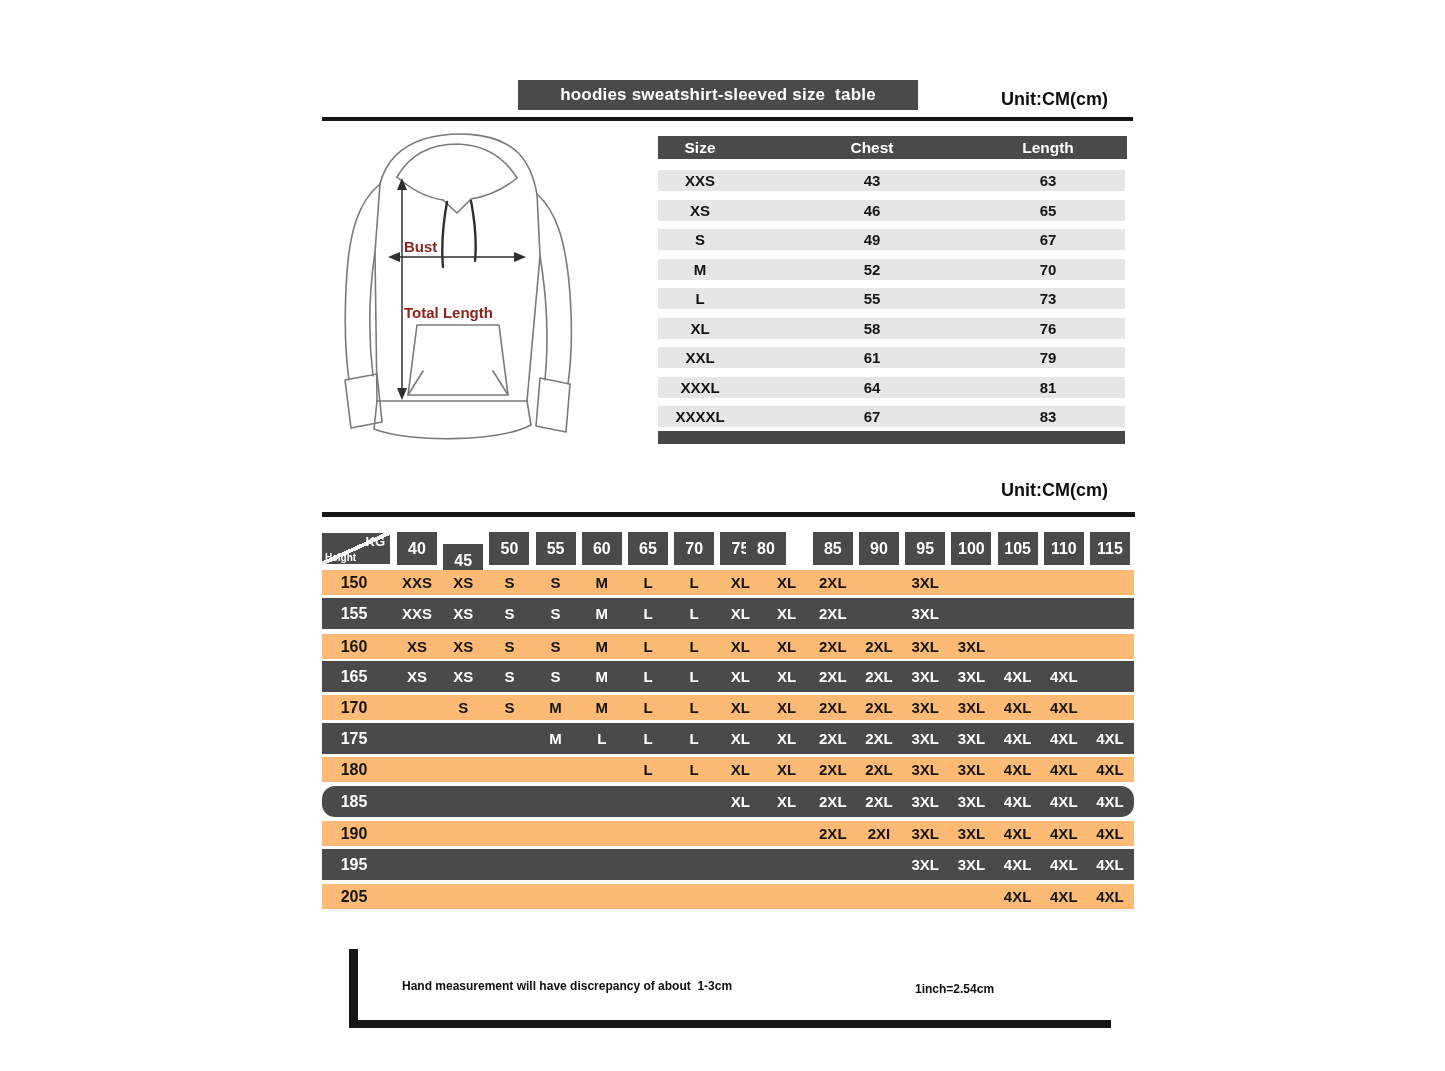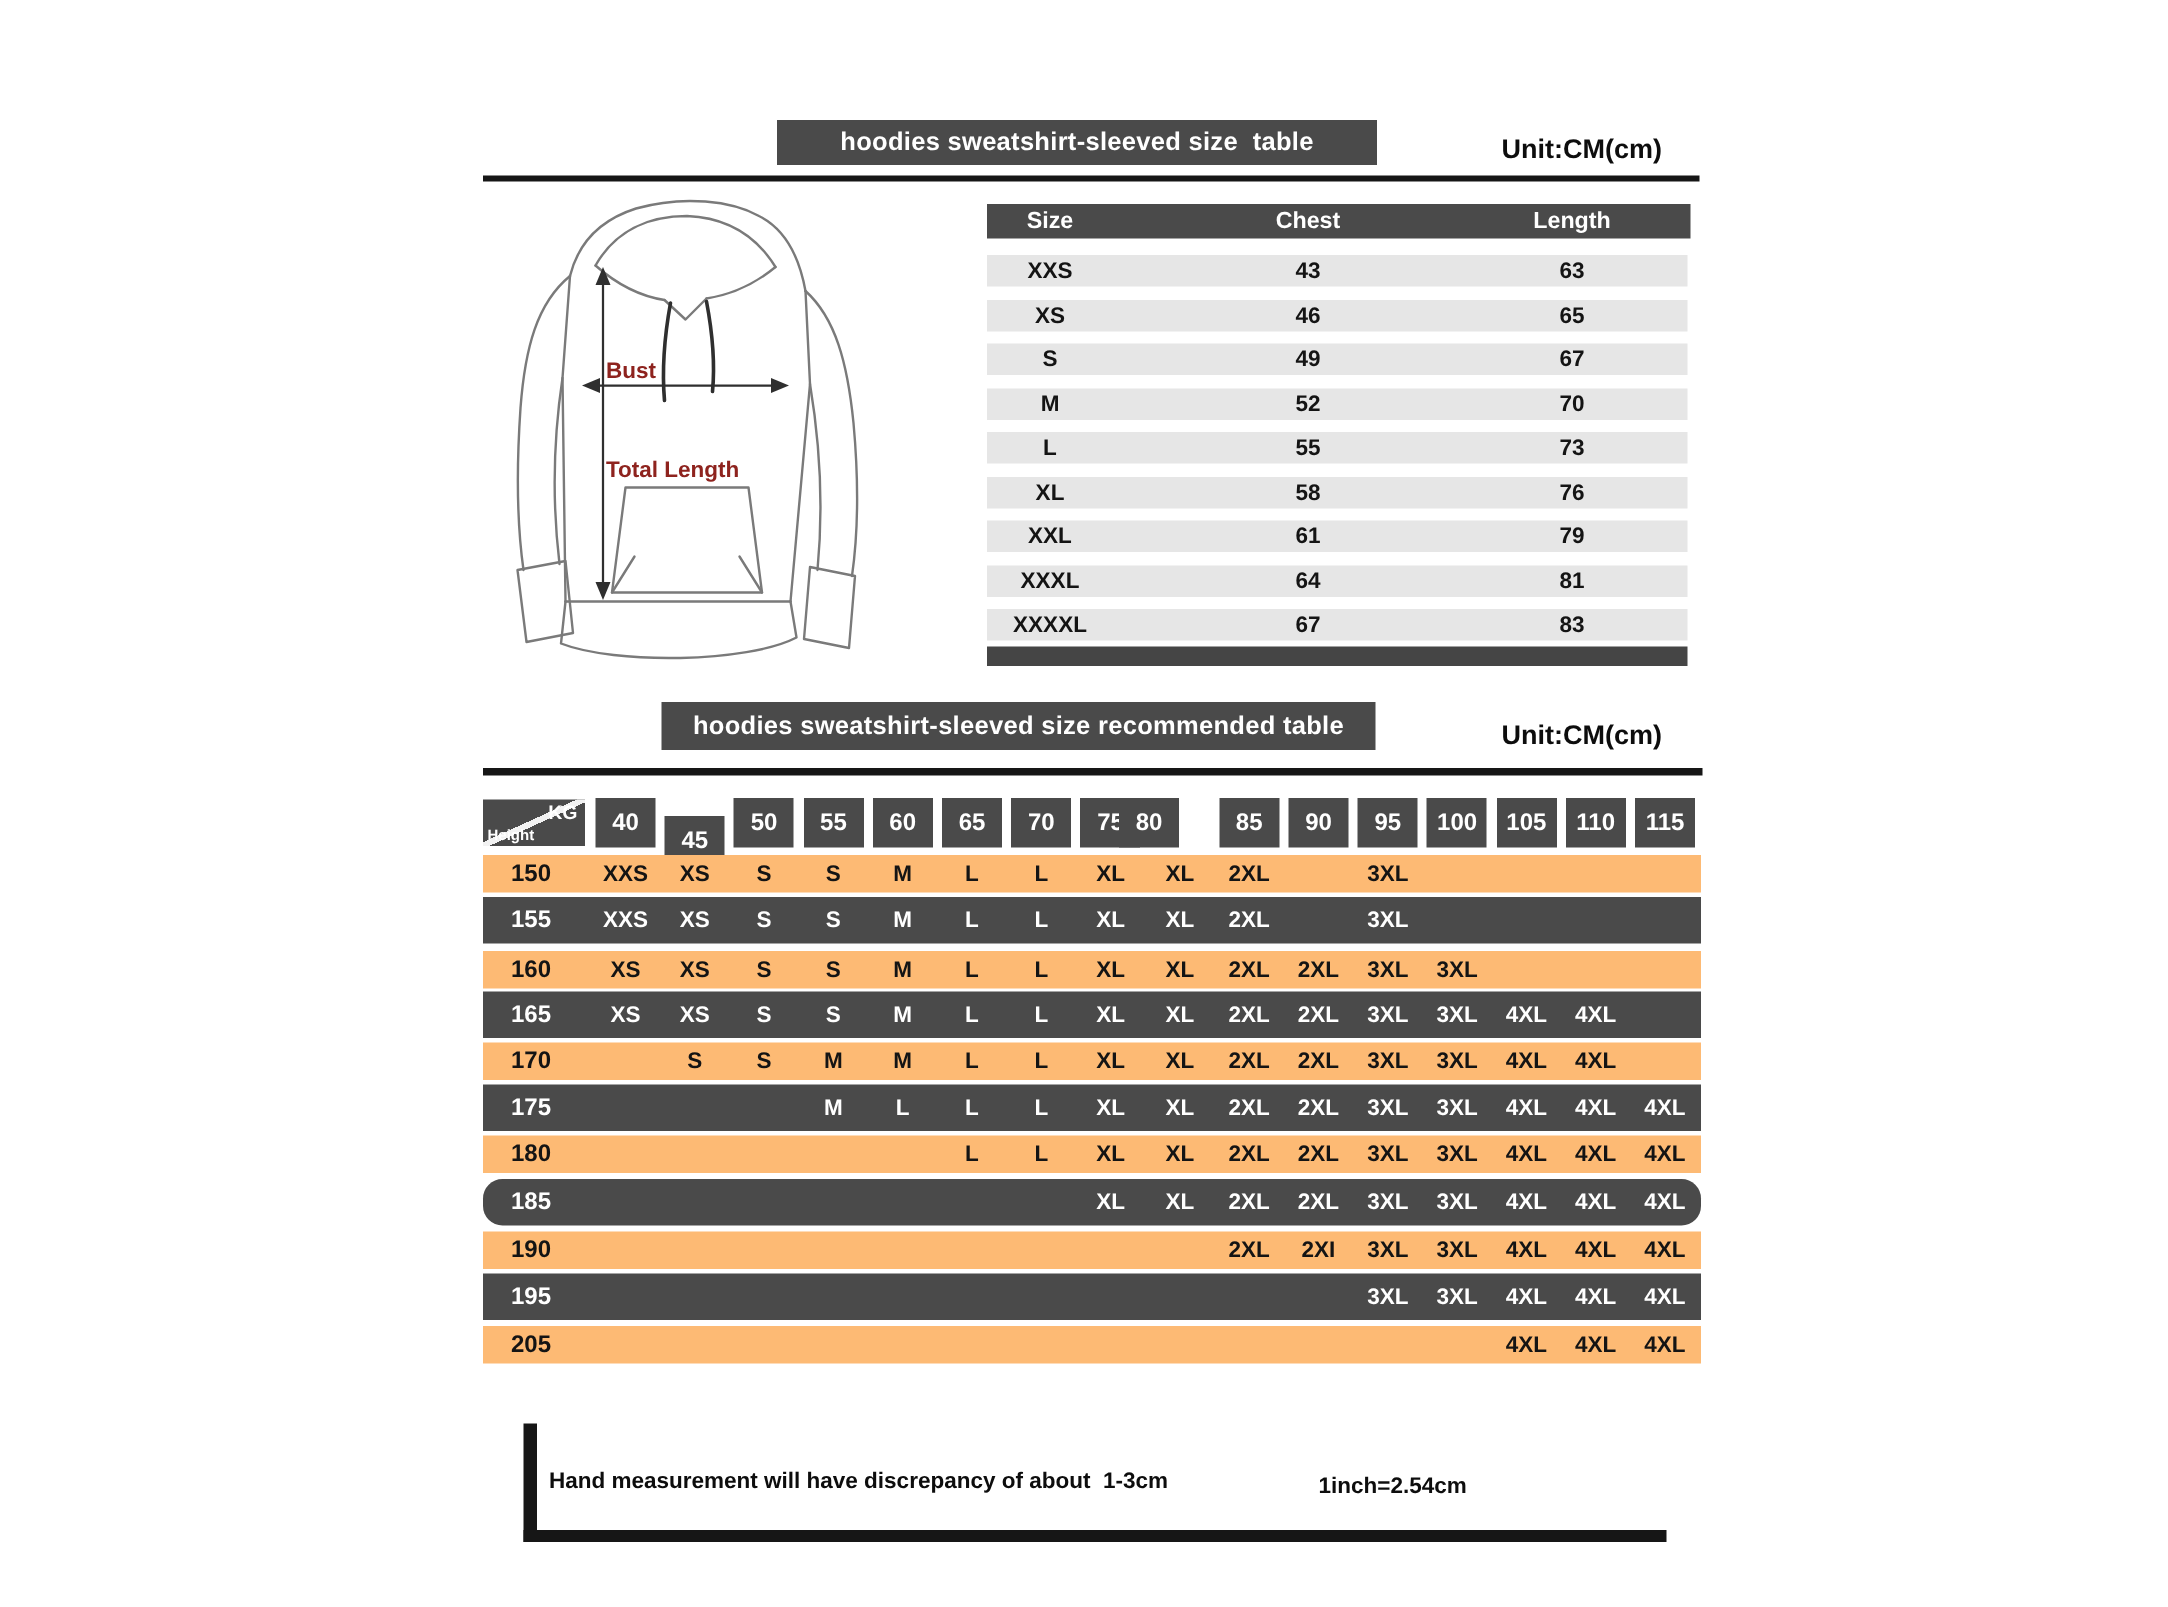--- a/index.html
+++ b/index.html
@@ -30,21 +30,21 @@
          font-weight:bold;font-size:16px;line-height:33px;text-align:center;}
   .mrow{position:absolute;left:322px;width:812px;}
   .mrow.light{background:#fdba74;}
   .mrow.dark{background:#4a4a4a;}
   .hlabel{position:absolute;left:8px;width:48px;text-align:center;font-weight:bold;font-size:16px;}
   .mrow.light .hlabel,.mrow.light .mcell{color:#141414;}
   .mrow.dark .hlabel,.mrow.dark .mcell{color:#ffffff;}
   .mcell{position:absolute;width:40px;text-align:center;font-weight:bold;font-size:15px;}
   
   .foot-bar{background:#161616;}
-  .footnote{color:#0d0d0d;font-weight:bold;font-size:15px;}
+  .footnote{color:#0d0d0d;font-weight:bold;font-size:12px;margin-left:36px;}
   
   .hoodie path,.hoodie line{fill:none;stroke:#7a7a7a;stroke-width:1.6;
         stroke-linecap:round;stroke-linejoin:round;}
   .hoodie .cord{stroke:#2f2f2f;stroke-width:2.4;}
   .hoodie .meas{stroke:#2f2f2f;stroke-width:1.5;}
   .hoodie polygon{fill:#2f2f2f;stroke:none;}
   .hoodie text{font-family:"Liberation Sans",sans-serif;font-weight:bold;font-size:15px;fill:#8e231e;}
 </style>
 </head>
 <body>
@@ -137,23 +137,20 @@
         <span class="scell" style="left: 390px;">81</span>
       </div>
       <div class="srow" style="top: 406px;">
         <span class="scell" style="left: 42px;">XXXXL</span>
         <span class="scell" style="left: 214px;">67</span>
         <span class="scell" style="left: 390px;">83</span>
       </div>
     </div>
   <div class="abs stable-footbar" style="left:658px;top:431px;width:467px;height:13px;"></div>
 
-  <div class="abs title-bar" style="left:441px;top:468px;width:476px;height:32px;">
-    <span>hoodies sweatshirt-sleeved size recommended table</span>
-  </div>
   <div class="abs unit" style="left:1001px;top:480px;">Unit:CM(cm)</div>
   <div class="abs divider" style="left:322px;top:512px;width:813px;height:5px;"></div>
 
   <div class="kg-header">
     <div class="corner">
       <span class="kg">KG</span>
       <span class="hgt">Height</span>
     </div>
     <div id="kg-cells">
         <div class="kcell" style="left: 75px;">40</div>

